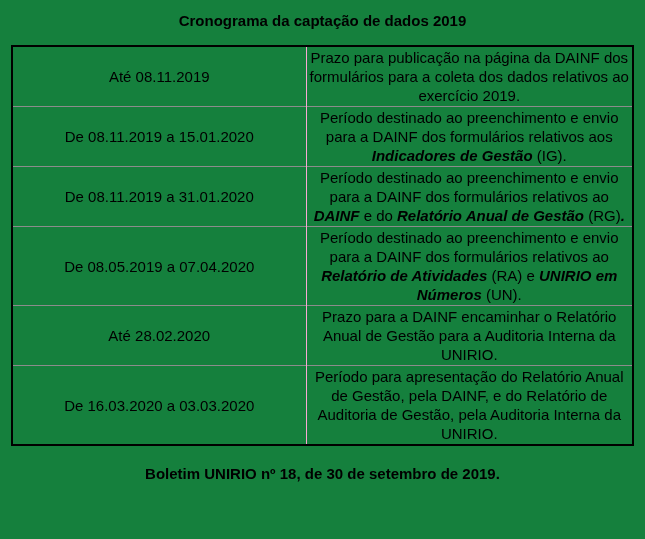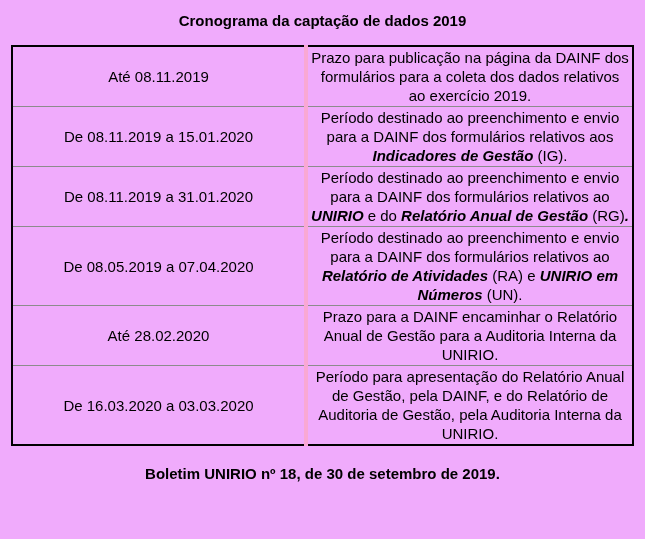--- a/index.html
+++ b/index.html
@@ -5,21 +5,21 @@
   * { margin: 0; padding: 0; box-sizing: border-box; }
   html, body {
     background: #ffffff;
     font-family: "Liberation Sans", "DejaVu Sans", sans-serif;
     color: #000000;
   }
   .page {
     position: relative;
     width: 645px;
     height: 539px;
-    background: #f0abfc;
+    background: #15803d;
     overflow: hidden;
   }
   .doc-title {
     padding-top: 11px;
     text-align: center;
     font-size: 15px;
     font-weight: bold;
     line-height: 19px;
   }
   table.schedule {
@@ -31,21 +31,21 @@
   }
   table.schedule td {
     font-size: 15px;
     line-height: 19px;
     text-align: center;
     vertical-align: middle;
     padding: 1px 3px;
   }
   td.date-cell {
     width: 294px;
-    border-right: 4px solid #f9a8d4;
+    border-right: 1px solid #f9a8d4;
   }
   td.desc-cell {
     width: 327px;
   }
   tr.schedule-row + tr.schedule-row td {
     border-top: 1px solid #8c8c8c;
   }
   .seg-bold { font-weight: bold; font-style: italic; }
   .source-note {
     margin-top: 18px;
@@ -67,21 +67,21 @@
       <tr class="schedule-row">
         <td class="date-cell">Até 08.11.2019</td>
         <td class="desc-cell"><span>Prazo para publicação na página da DAINF dos formulários para a coleta dos dados relativos ao exercício 2019.</span></td>
       </tr>
       <tr class="schedule-row">
         <td class="date-cell">De 08.11.2019 a 15.01.2020</td>
         <td class="desc-cell"><span>Período destinado ao preenchimento e envio para a DAINF dos formulários relativos aos </span><span class="seg-bold">Indicadores de Gestão</span><span> (IG).</span></td>
       </tr>
       <tr class="schedule-row">
         <td class="date-cell">De 08.11.2019 a 31.01.2020</td>
-        <td class="desc-cell"><span>Período destinado ao preenchimento e envio para a DAINF dos formulários relativos ao </span><span class="seg-bold">UNIRIO</span><span> e do </span><span class="seg-bold">Relatório Anual de Gestão</span><span> (RG)</span><span class="seg-bold">.</span></td>
+        <td class="desc-cell"><span>Período destinado ao preenchimento e envio para a DAINF dos formulários relativos ao </span><span class="seg-bold">DAINF</span><span> e do </span><span class="seg-bold">Relatório Anual de Gestão</span><span> (RG)</span><span class="seg-bold">.</span></td>
       </tr>
       <tr class="schedule-row">
         <td class="date-cell">De 08.05.2019 a 07.04.2020</td>
         <td class="desc-cell"><span>Período destinado ao preenchimento e envio para a DAINF dos formulários relativos ao </span><span class="seg-bold">Relatório de Atividades</span><span> (RA) e </span><span class="seg-bold">UNIRIO em Números</span><span> (UN).</span></td>
       </tr>
       <tr class="schedule-row">
         <td class="date-cell">Até 28.02.2020</td>
         <td class="desc-cell"><span>Prazo para a DAINF encaminhar o Relatório Anual de Gestão para a Auditoria Interna da UNIRIO.</span></td>
       </tr>
       <tr class="schedule-row">

